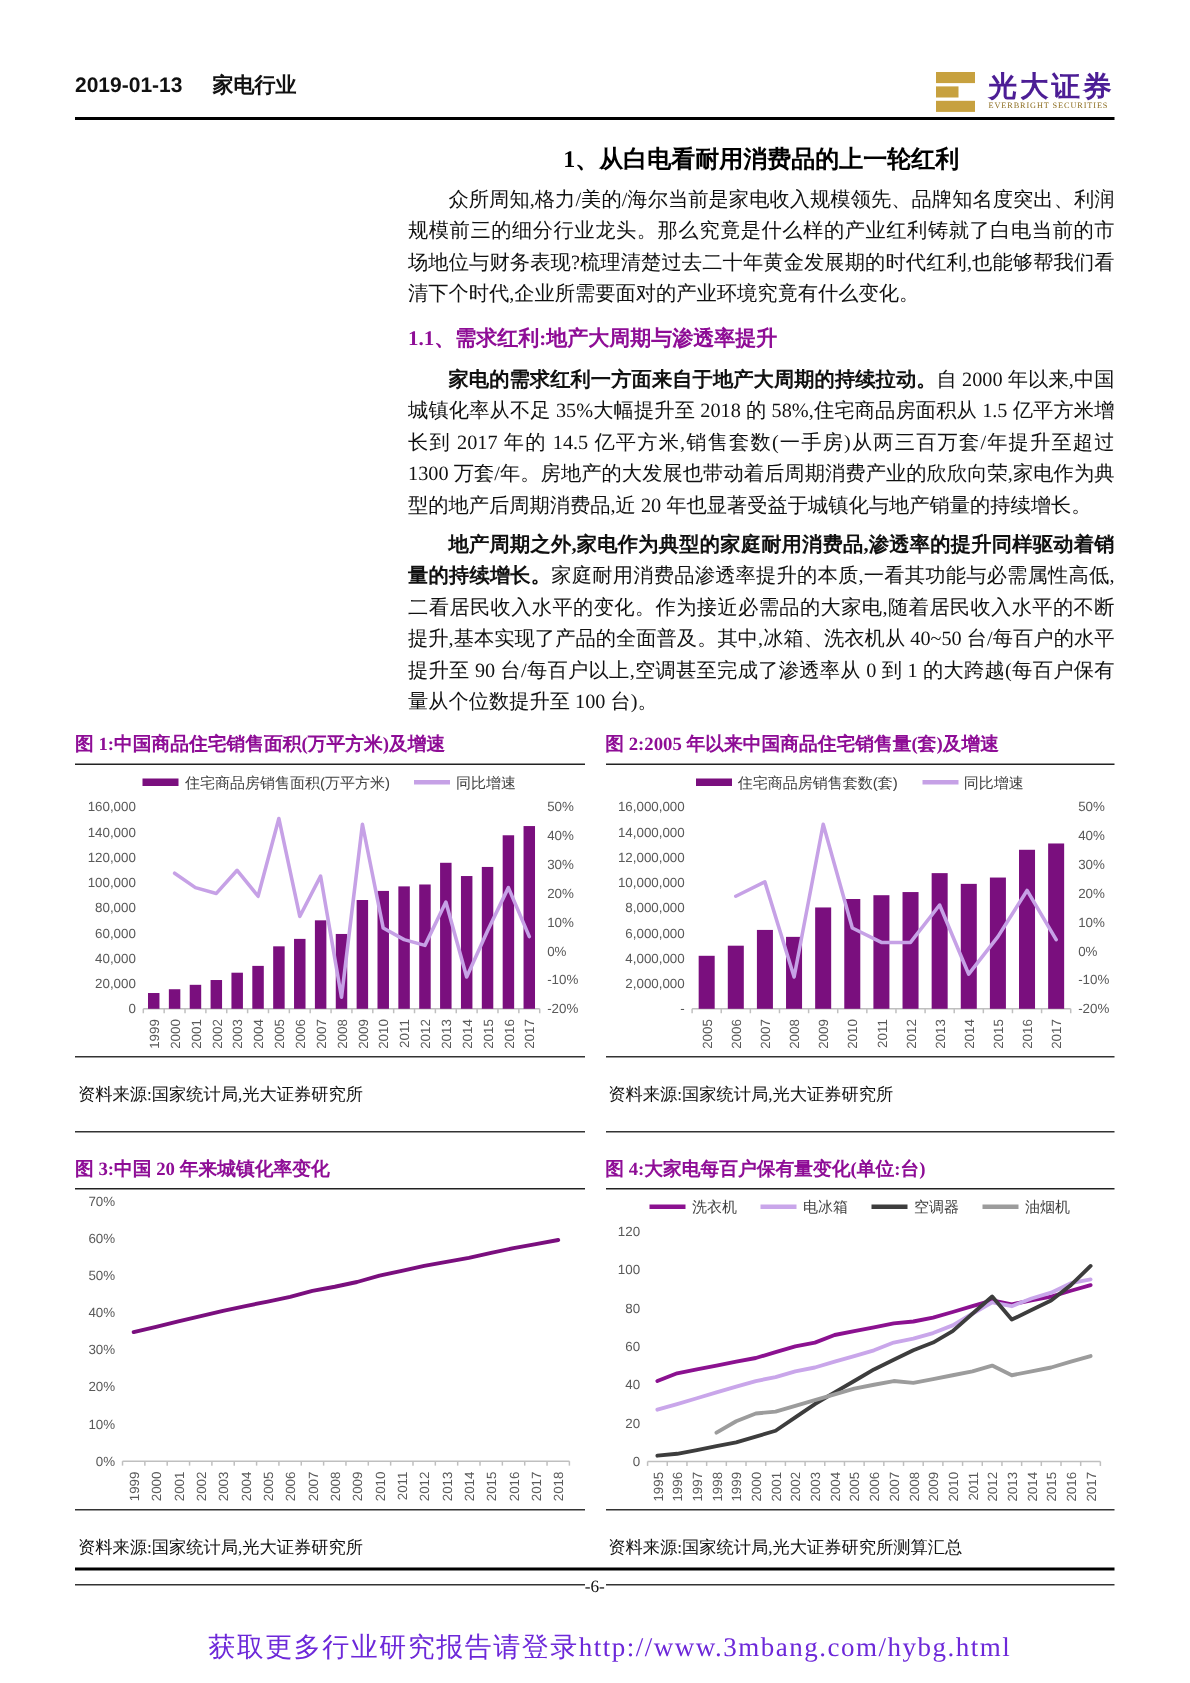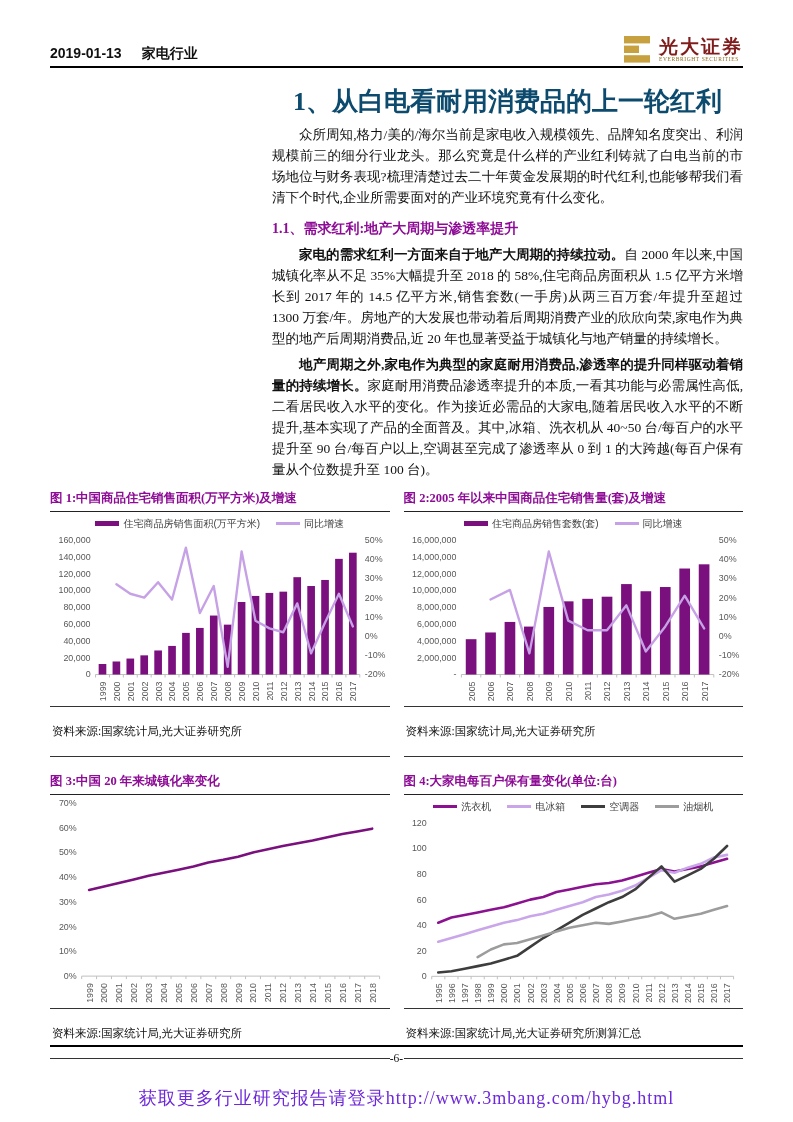--- a/index.html
+++ b/index.html
@@ -1,33 +1,33 @@
 <!DOCTYPE html>
 <html><head>
 <meta charset="utf-8">
 <style>
   html,body{margin:0;padding:0;}
   body{width:793px;height:1122px;background:#ffffff;position:relative;overflow:hidden;
        font-family:"Liberation Serif",serif;color:#111;}
   .page{padding:0 50px;}
 
   
-  .header-row{display:flex;justify-content:space-between;align-items:flex-end;
-              padding-top:36px;border-bottom:2px solid #000;padding-bottom:3px;}
+  .header-row{display:flex;justify-content:space-between;
+              padding-top:48px;border-bottom:2px solid #000;padding-bottom:3px;}
   .header-left{font-family:"Liberation Sans",sans-serif;font-size:14px;font-weight:600;color:#111;}
   .header-left .industry{margin-left:20px;}
   .logo{display:flex;align-items:center;gap:5px;}
   .logo-mark svg{display:block;}
   .logo-text{display:flex;flex-direction:column;line-height:1.05;}
-  .logo-text .cn{font-size:19px;font-weight:bold;color:#7f1d1d;letter-spacing:2px;}
+  .logo-text .cn{font-size:19px;font-weight:bold;color:#4c1d95;letter-spacing:2px;}
   .logo-text .en{font-size:5.5px;color:#8C6D1F;letter-spacing:0.6px;}
 
   
-  .doc-title{margin:16px 0 4px 222px;text-align:center;color:#0c4a6e;
-             font-size:26px;font-weight:bold;}
+  .doc-title{margin:16px 0 4px 222px;text-align:center;color:#000000;
+             font-size:16px;font-weight:bold;}
   .text-col{margin-left:222px;font-size:13.5px;line-height:21px;text-align:justify;}
   .para{text-indent:2em;margin:5px 0;}
   .section-head{color:#8E0D96;font-size:14px;font-weight:bold;margin:10px 0 5px;}
 
   
   .fig-grid{display:grid;grid-template-columns:1fr 1fr;column-gap:14px;margin-top:8px;}
   .fig-grid.second{margin-top:14px;}
   .fig-title{color:#8E0D96;font-weight:bold;font-size:12.5px;padding:2px 0 4px;
              border-bottom:1.6px solid #222;}
   .legend{display:flex;justify-content:center;align-items:center;height:20px;

